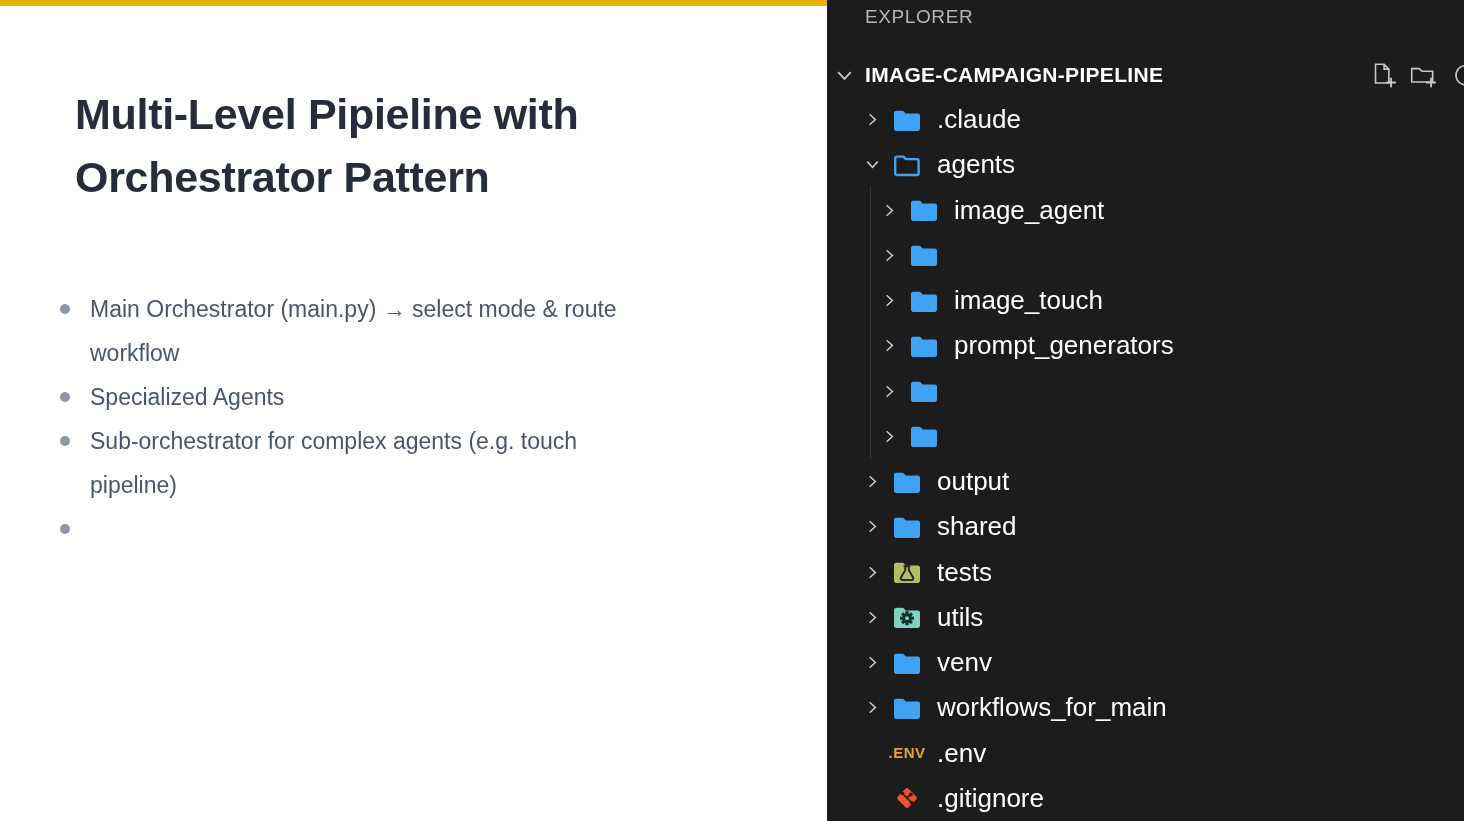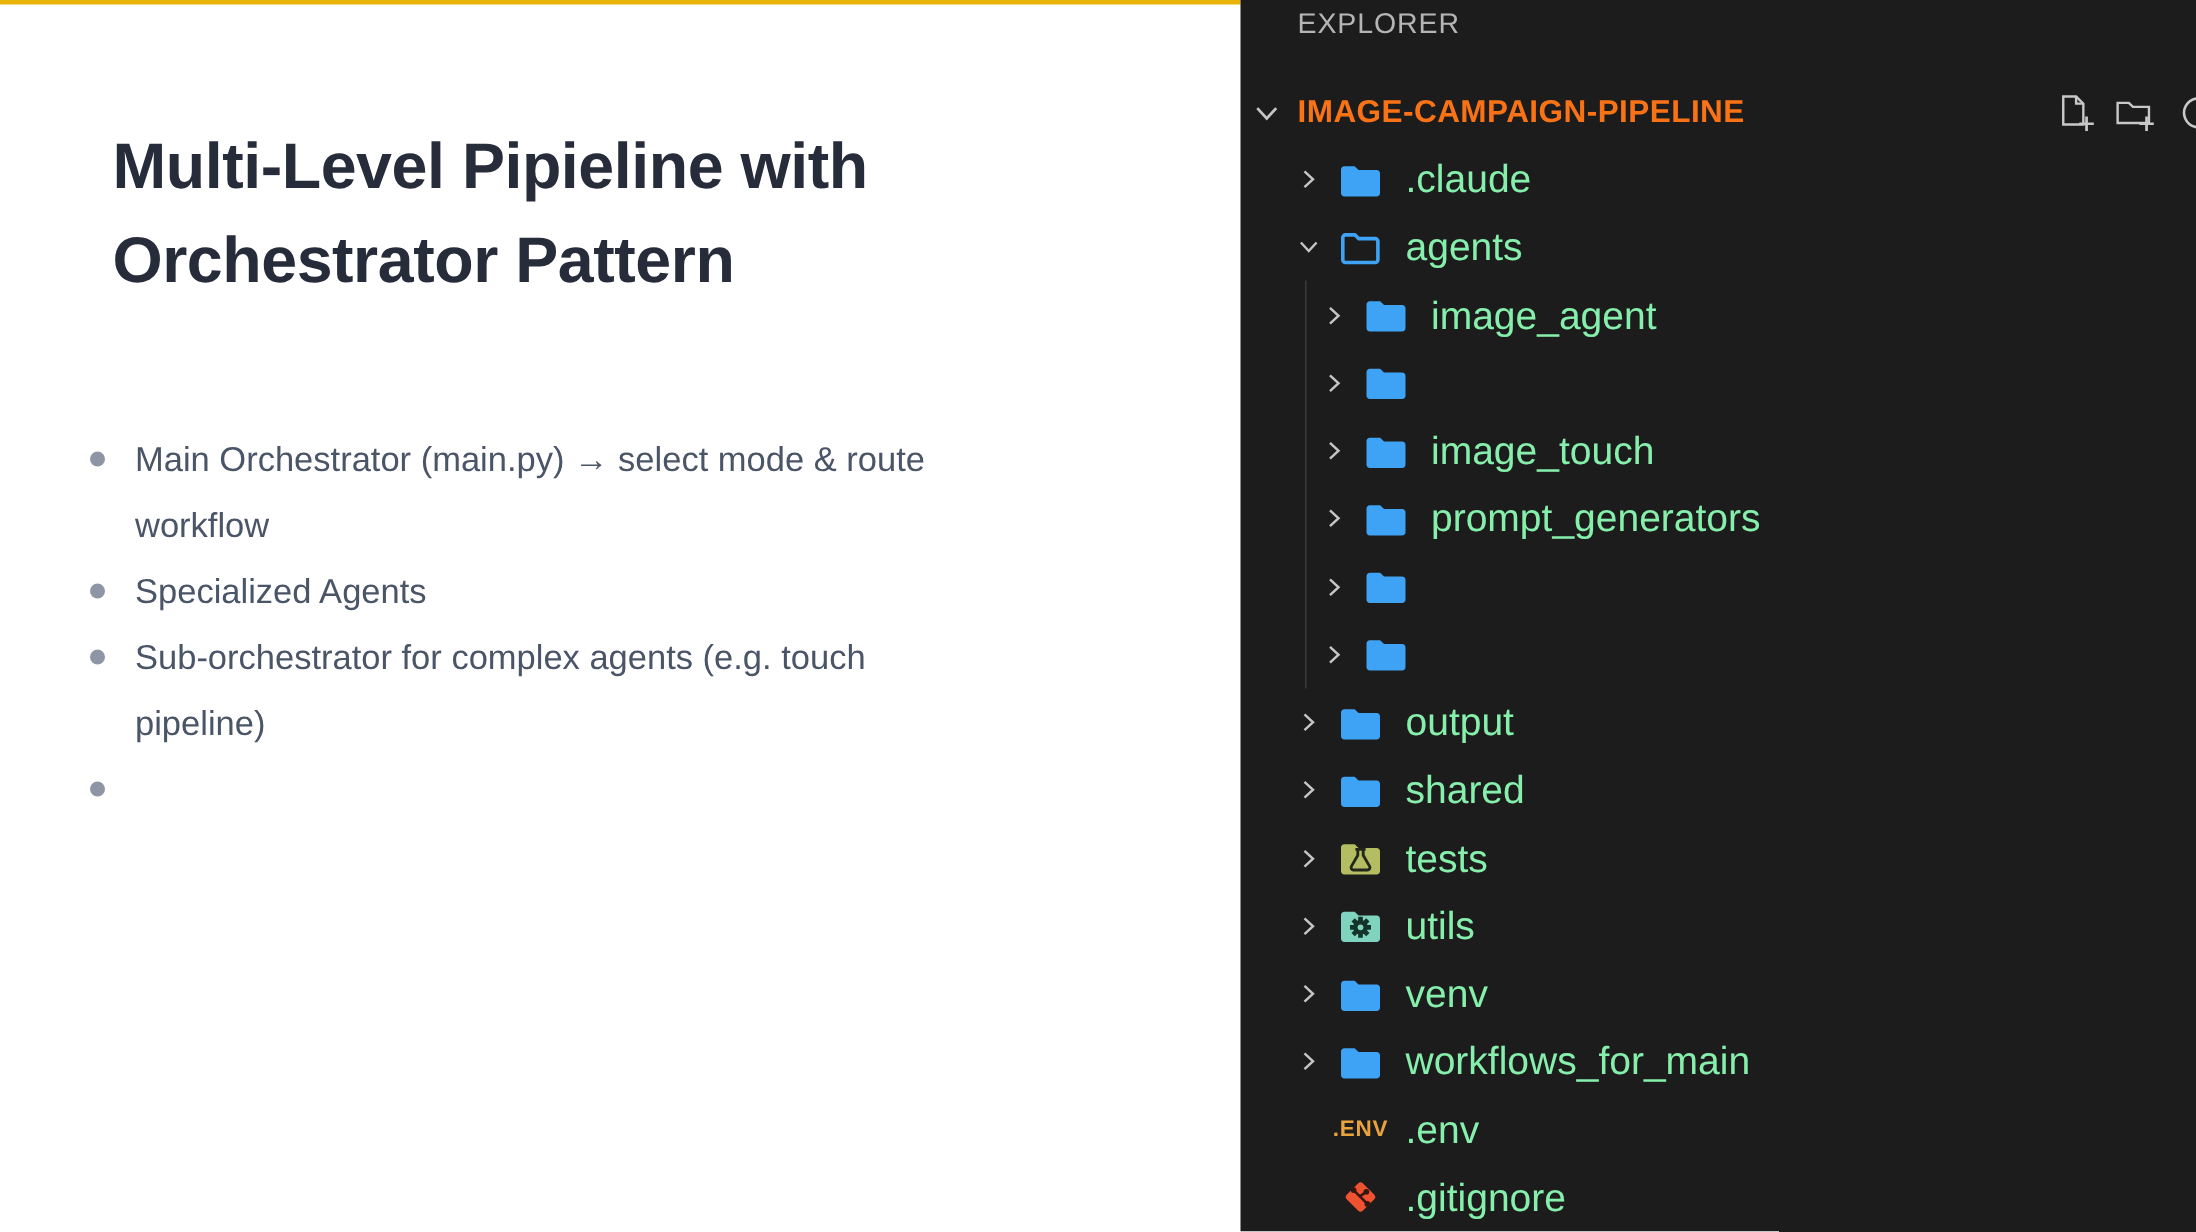--- a/index.html
+++ b/index.html
@@ -9,21 +9,21 @@
     overflow:hidden;
     font-family:"Liberation Sans","DejaVu Sans",sans-serif;
     display:flex;
   }
   
   .slide{
     position:relative;
     width:827px;height:821px;
     background:#ffffff;
     box-sizing:border-box;
-    border-top:3px solid #eab308;
+    border-top:6px solid #eab308;
     flex:0 0 auto;
   }
   .slide-title{
     position:absolute;left:75px;top:77px;
     margin:0;
     font-size:43px;line-height:63px;font-weight:700;
     color:#272c3a;letter-spacing:-0.3px;
   }
   .bullet-list{
     position:absolute;left:58px;top:281px;
@@ -52,21 +52,21 @@
     color:#b5b5b5;
   }
   .project-row{
     position:absolute;top:56px;left:0;right:0;height:38px;
     display:flex;align-items:center;
     padding-left:6px;
     cursor:pointer;
   }
   .project-row .label{
     font-size:21px;font-weight:700;letter-spacing:0.3px;
-    color:#f97316;margin-left:9px;
+    color:#ffffff;margin-left:9px;
     white-space:nowrap;
   }
   .actions{
     position:absolute;right:-14px;top:4px;
     display:flex;gap:10px;align-items:center;
   }
   .action{width:30px;height:30px;display:inline-flex;align-items:center;justify-content:center;cursor:pointer;}
   .tree{position:absolute;top:97px;left:0;right:0;bottom:0;}
   .indent-guide{
     position:absolute;left:43px;top:90px;height:272px;width:1px;
@@ -76,21 +76,21 @@
     height:45.25px;
     display:flex;align-items:center;
     box-sizing:border-box;
     cursor:pointer;
     white-space:nowrap;
   }
   .row.lvl0{padding-left:36px;}
   .row.lvl1{padding-left:53px;}
   .row .chev{width:19px;height:19px;flex:0 0 auto;display:inline-flex;align-items:center;justify-content:center;margin-right:9px;}
   .row .fic{width:32px;height:32px;flex:0 0 auto;display:inline-flex;align-items:center;justify-content:center;margin-right:14px;}
-  .row .name{font-size:26px;color:#86efac;}
+  .row .name{font-size:26px;color:#ffffff;}
   .env-badge{
     font-size:15px;font-weight:700;letter-spacing:0.5px;
     transform:translateY(1px);
   }
   .ic svg{display:block;}
 </style>
 </head>
 <body>
 
 <div class="page">

